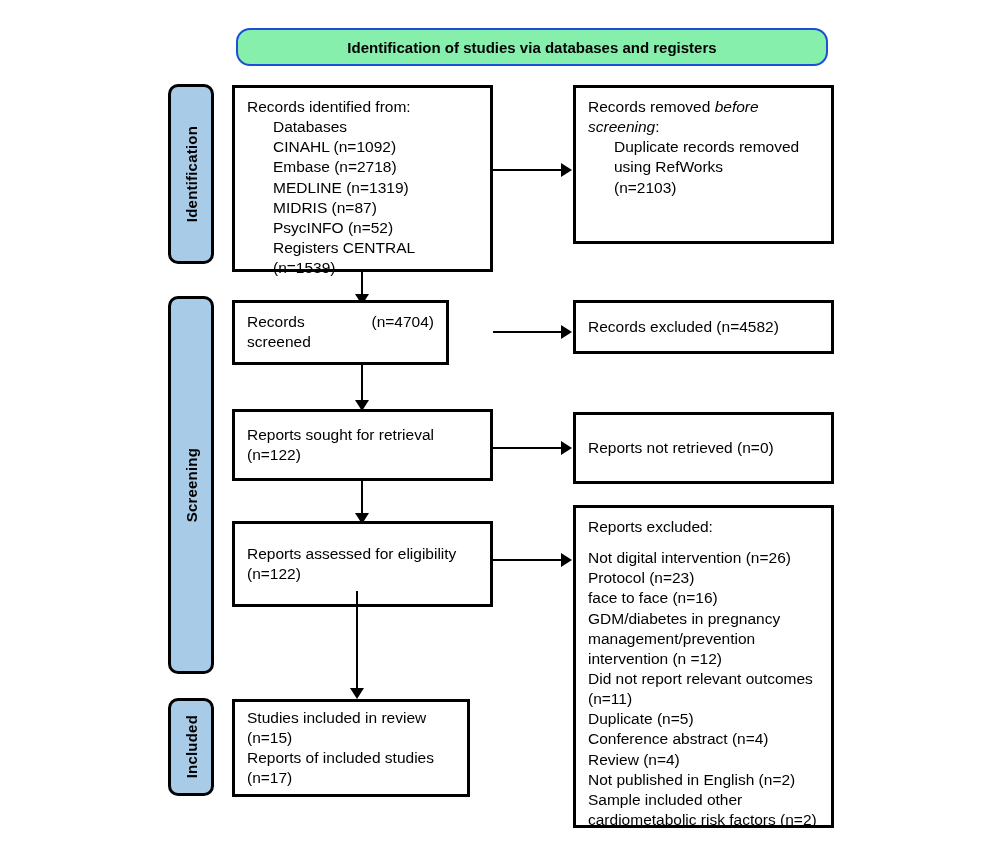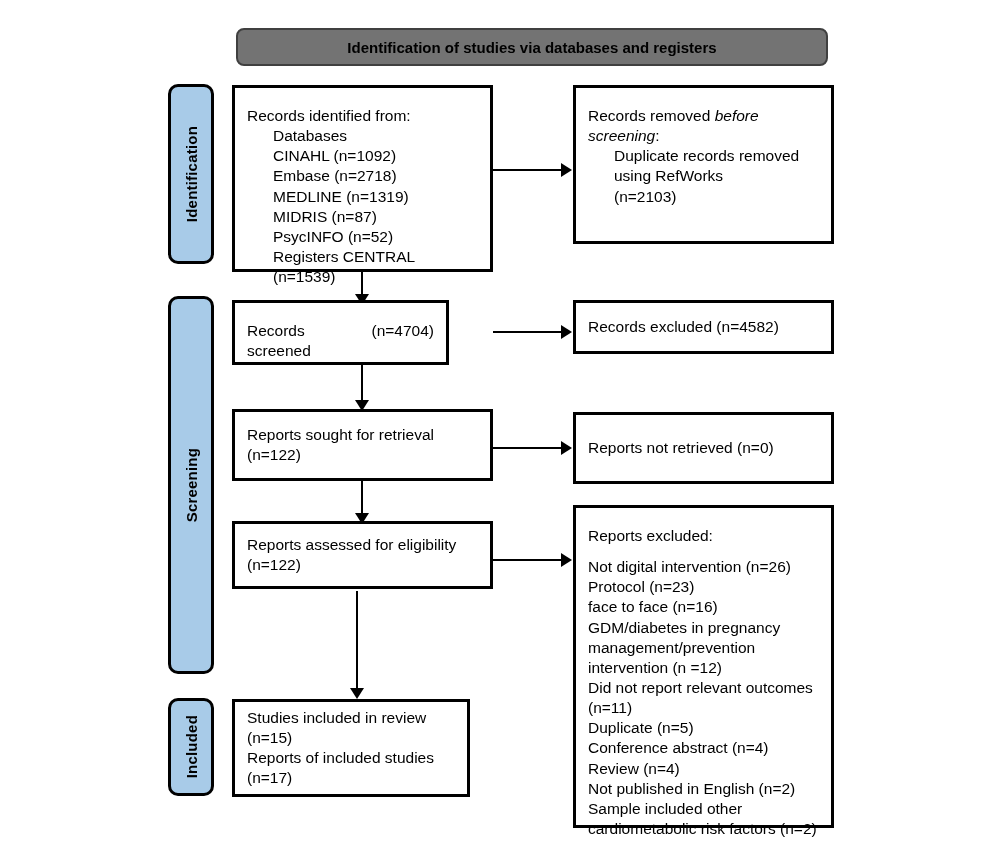--- a/index.html
+++ b/index.html
@@ -35,38 +35,38 @@
     transform: rotate(180deg);
     font-weight: bold;
     font-size: 15px;
     letter-spacing: 0.2px;
     white-space: nowrap;
   }
 
   
   .banner {
     position: absolute;
-    background: #737373;
-    border: 2px solid #404040;
-    border-radius: 8px;
+    background: #86efac;
+    border: 2px solid #1d4ed8;
+    border-radius: 14px;
     box-sizing: border-box;
     display: flex;
     align-items: center;
     justify-content: center;
     font-weight: bold;
     font-size: 15px;
   }
 
   
   .fbox {
     position: absolute;
     background: #ffffff;
     border: 3px solid #000000;
     box-sizing: border-box;
-    padding: 18px 12px;
+    padding: 9px 12px;
     font-size: 15.5px;
     line-height: 1.30;
   }
   .fbox .ln { white-space: pre-wrap; }
   .fbox .indent { padding-left: 26px; }
   .fbox .gap { height: 11px; }
   .ital { font-style: italic; }
 
   
   .vline {
@@ -163,21 +163,21 @@
   <div class="fbox" style="left:573px; top:412px; width:261px; height:72px; display:flex; flex-direction:column; justify-content:center;">
     <div class="ln">Reports not retrieved (n=0)</div>
   </div>
 
   <div class="hline" style="left:493px; top:447px; width:69px;"></div>
   <div class="arrow-right" style="left:561px; top:441px;"></div>
 
   <div class="vline" style="left:361px; top:481px; height:35px;"></div>
   <div class="arrow-down" style="left:355px; top:513px;"></div>
 
-  <div class="fbox" style="left:232px; top:521px; width:261px; height:68px; display:flex; flex-direction:column; justify-content:center;">
+  <div class="fbox" style="left:232px; top:521px; width:261px; height:86px; display:flex; flex-direction:column; justify-content:center;">
     <div class="ln">Reports assessed for eligibility</div>
     <div class="ln">(n=122)</div>
   </div>
 
   <div class="fbox" style="left:573px; top:505px; width:261px; height:323px;">
     <div class="ln">Reports excluded:</div>
     <div class="gap"></div>
     <div class="ln">Not digital intervention (n=26)</div>
     <div class="ln">Protocol (n=23)</div>
     <div class="ln">face to face (n=16)</div>

